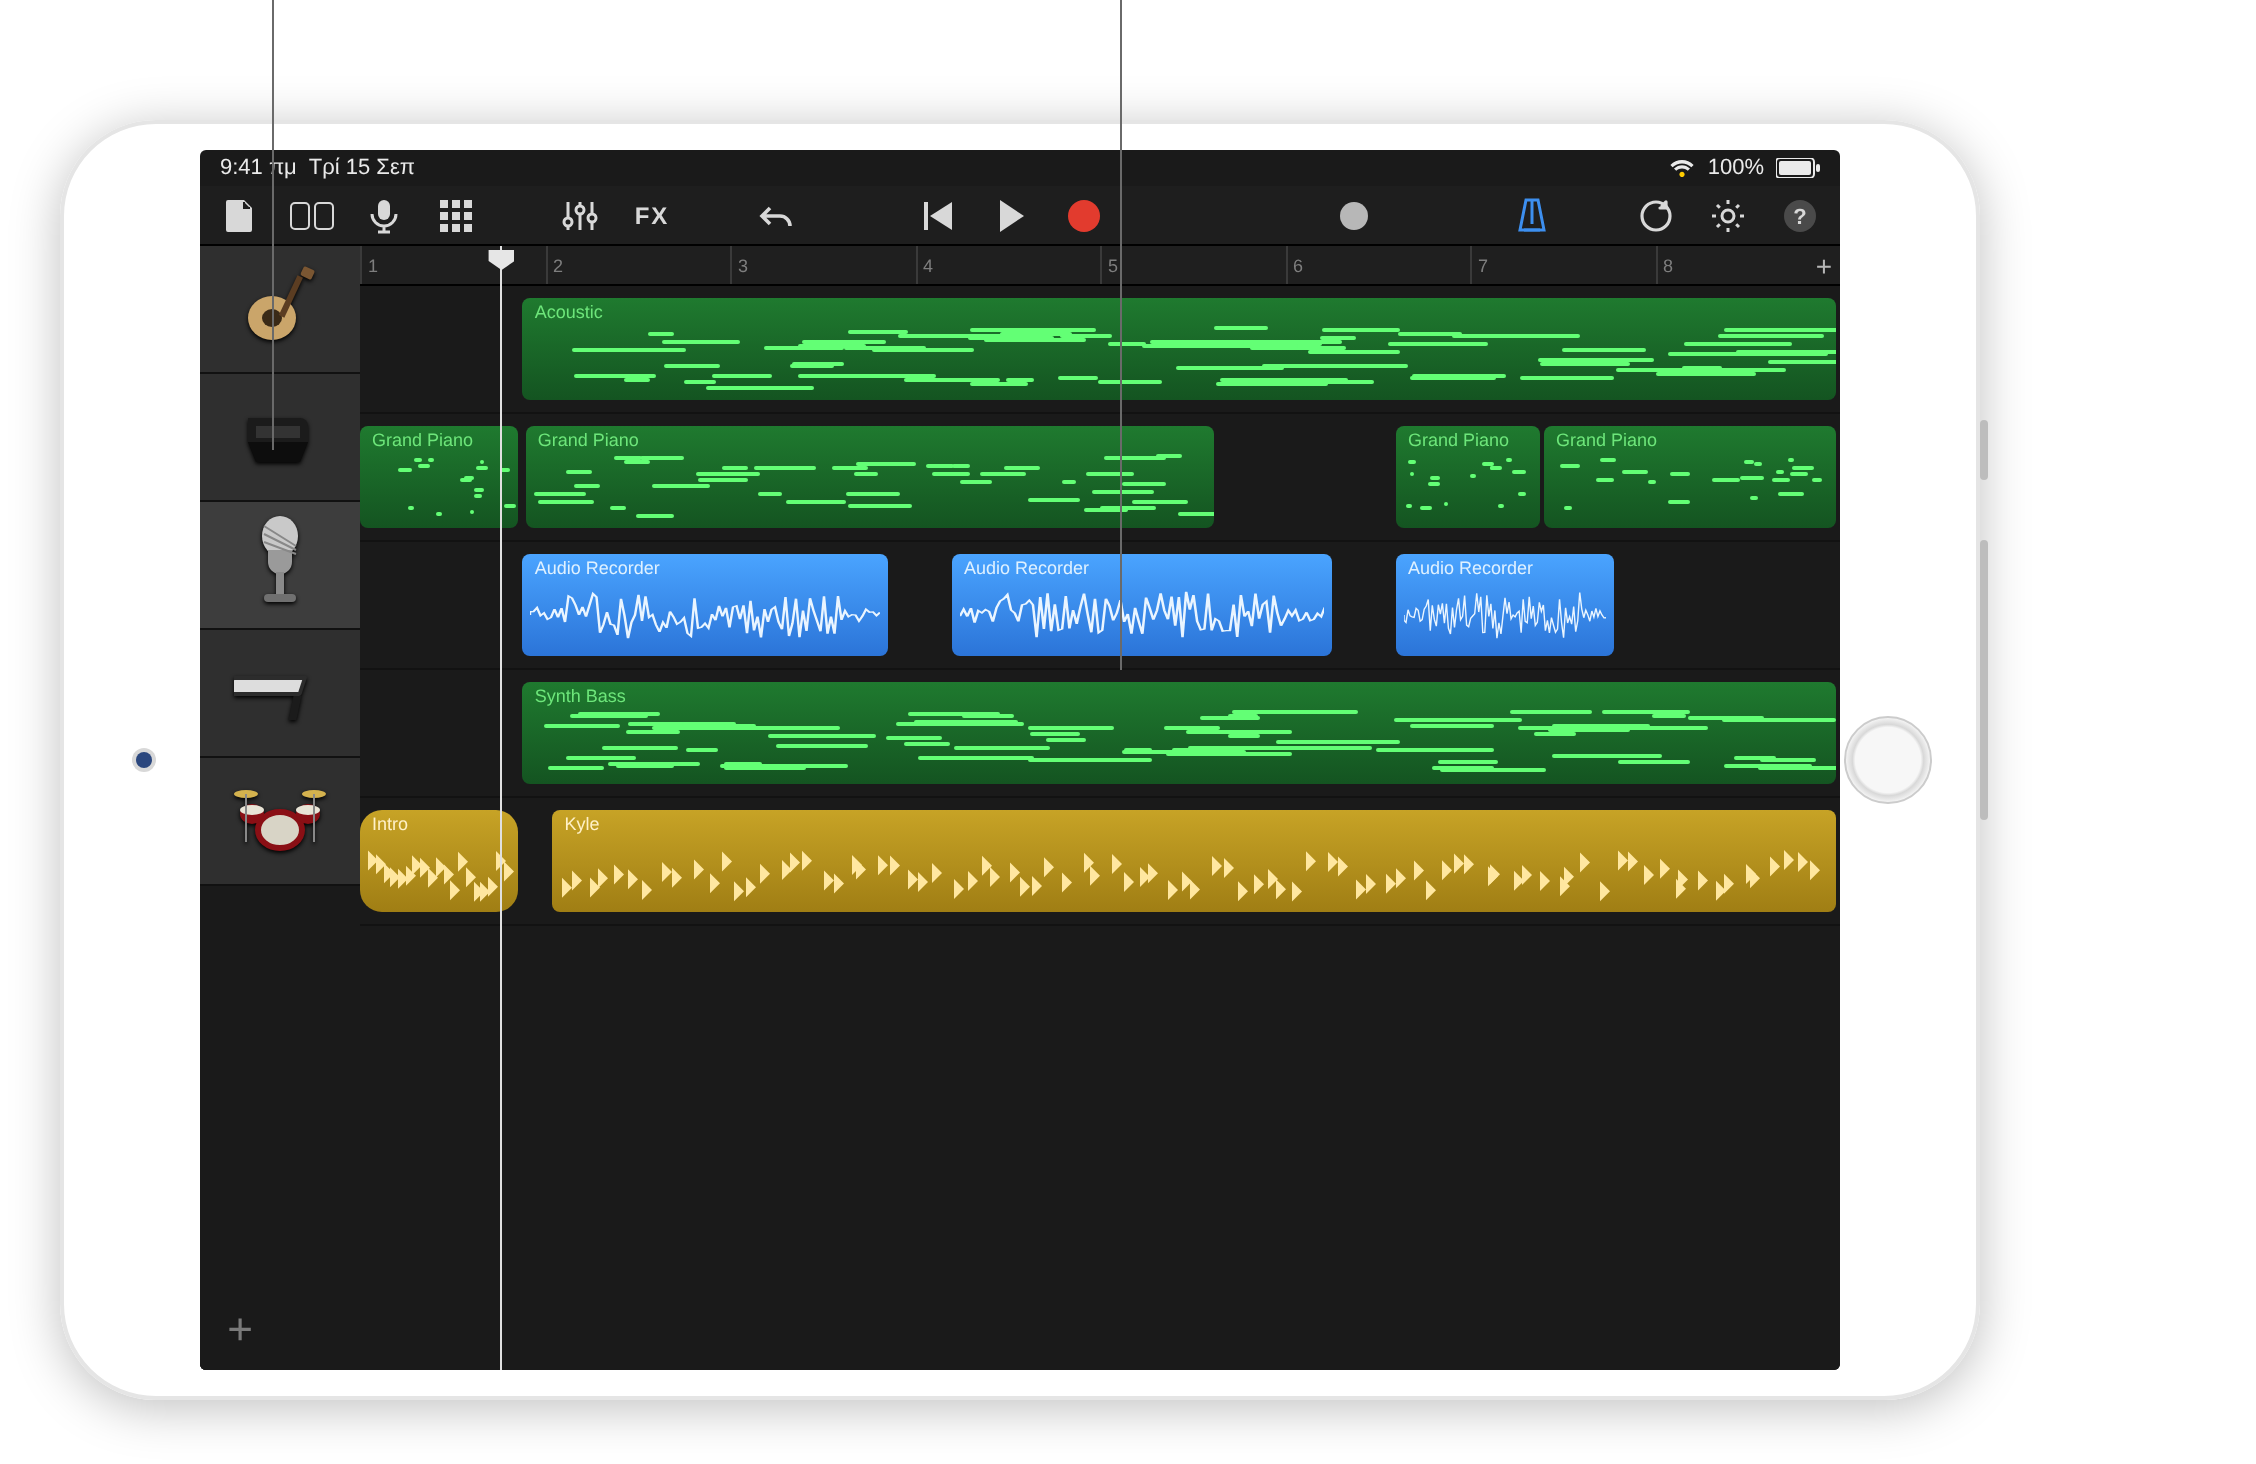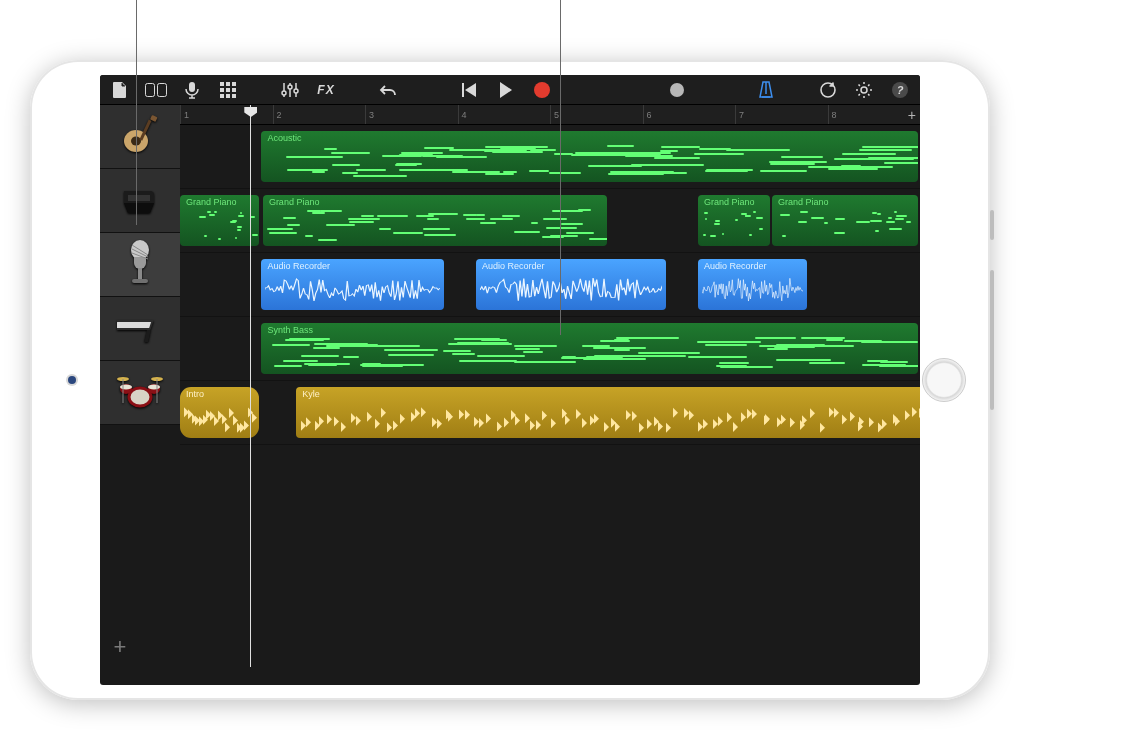--- a/index.html
+++ b/index.html
@@ -50,21 +50,21 @@
   .status-bar { display:flex; justify-content:space-between; align-items:center;
     height:18px; padding:0 10px; font-size:11px; color:#eaeaea; }
   .status-left, .status-right { display:flex; gap:6px; align-items:center; }
   .wifi-icon, .batt-icon { display:inline-block; }
   .wifi-icon svg, .batt-icon svg { display:block; }
 
   
   .toolbar { height:30px; display:flex; align-items:center; gap:12px; padding:0 8px;
     background:#1e1e1e; border-bottom:1px solid #000; }
   .tb-btn { width:24px; height:22px; display:flex; align-items:center; justify-content:center;
-    color:#d8d8d8; border-radius:3px;font-style:italic; }
+    color:#d8d8d8; border-radius:3px; }
   .tb-btn.round { width:24px; height:24px; }
   .tb-btn svg { display:block; }
   .fx-label { font-size:12px; font-weight:600; color:#d8d8d8; letter-spacing:1px;}
   .tb-sep { flex:0 0 14px; }
   .tb-flex { flex:1; }
   .rec-dot { width:16px; height:16px; border-radius:50%; background:#e23b2e;}
   .tempo-dot{ width:14px; height:14px; border-radius:50%; background:#b7b7b7; position:relative;}
   .tempo-bar{ position:absolute; height:4px; left:-55px; right:-55px; top:5px; background:#3a3a3a; border-radius:3px; z-index:-1;}
   .metronome{ color:#3d8fef; }
 
@@ -116,20 +116,42 @@
 <div class="ipad-frame">
   <div class="camera-dot"></div>
   <div class="home-btn"></div>
   <div class="side-buttons">
     <div class="side-btn small"></div>
     <div class="side-btn long"></div>
   </div>
 
   <div class="screen">
 
+    <div class="status-bar">
+      <div class="status-left">
+        <span>9:41 πμ</span>
+        <span>Τρί 15 Σεπ</span>
+      </div>
+      <div class="status-right">
+        <span class="wifi-icon">
+          <svg width="14" height="10" viewBox="0 0 14 10">
+              <path fill="#fc0" d="M7 9.5c.7 0 1.3-.6 1.3-1.3S7.7 6.9 7 6.9 5.7 7.5 5.7 8.2 6.3 9.5 7 9.5z"></path>
+              <path fill="#eaeaea" d="M2.3 4.6C3.6 3.4 5.2 2.7 7 2.7s3.4.7 4.7 1.9l1.1-1.1C11.2 1.9 9.2 1 7 1S2.8 1.9 1.2 3.5l1.1 1.1zm1.8 1.8C5 5.6 5.9 5.2 7 5.2s2 .4 2.9 1.2l1.1-1.1C9.8 4.2 8.4 3.6 7 3.6S4.2 4.2 3 5.3l1.1 1.1z"></path>
+            </svg>
+        </span>
+        <span>100%</span>
+        <span class="batt-icon">
+          <svg width="22" height="10" viewBox="0 0 22 10">
+              <rect x="0" y="0" width="19" height="10" rx="2" fill="none" stroke="#eaeaea" stroke-width="1"></rect>
+              <rect x="1.5" y="1.5" width="16" height="7" rx="1" fill="#eaeaea"></rect>
+              <rect x="20" y="3" width="2" height="4" rx="1" fill="#eaeaea"></rect>
+            </svg>
+        </span>
+      </div>
+    </div>
 
     <div class="toolbar">
       <div class="tb-btn">
         <svg width="18" height="18" viewBox="0 0 18 18">
             <path fill="#d8d8d8" d="M3 1h8l4 4v11a1 1 0 0 1-1 1H3a1 1 0 0 1-1-1V2a1 1 0 0 1 1-1zm8 1v3h3"></path>
             <path fill="none" stroke="#1e1e1e" d="M11 2v3h3"></path>
           </svg>
       </div>
       <div class="tb-btn">
         <svg width="22" height="14" viewBox="0 0 22 14">
@@ -593,21 +615,21 @@
                   <span style="left: 57.4817%; transform: translateY(15.1263px);"></span>
                   <span style="left: 62.9584%; transform: translateY(0.905007px);"></span>
                   <span style="left: 68.2242%; transform: translateY(8.59321px);"></span>
                   <span style="left: 73.7358%; transform: translateY(15.8699px);"></span>
                   <span style="left: 79.0243%; transform: translateY(15.8215px);"></span>
                   <span style="left: 84.1388%; transform: translateY(13.3862px);"></span>
                   <span style="left: 89.7585%; transform: translateY(0.465364px);"></span>
                   <span style="left: 94.9698%; transform: translateY(5.70089px);"></span>
                 </div>
               </div>
-              <div class="region drum" style="left: 96.2px; width: 641.8px; margin-left: 20px;">
+              <div class="region drum" style="left: 96.2px; width: 641.8px;">
                 <div class="rlabel">Kyle</div>
                 <div class="drum-hits">
                   <span style="left: 0.103554%; transform: translateY(13.824px);"></span>
                   <span style="left: 0.914874%; transform: translateY(10.2447px);"></span>
                   <span style="left: 2.36714%; transform: translateY(13.7601px);"></span>
                   <span style="left: 3.02826%; transform: translateY(9.16022px);"></span>
                   <span style="left: 4.20686%; transform: translateY(7.30933px);"></span>
                   <span style="left: 5.39678%; transform: translateY(9.59012px);"></span>
                   <span style="left: 6.38814%; transform: translateY(15.015px);"></span>
                   <span style="left: 8.04514%; transform: translateY(6.00357px);"></span>

